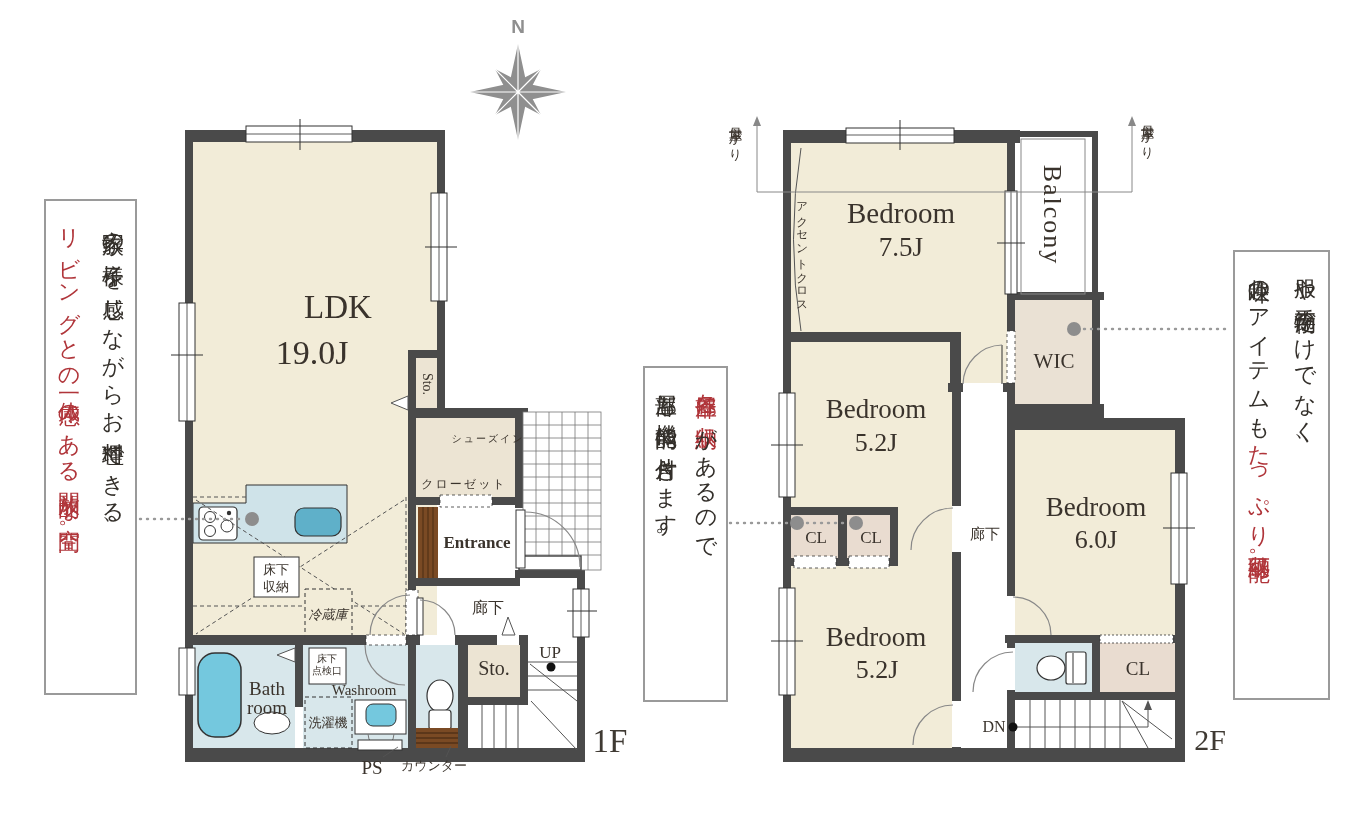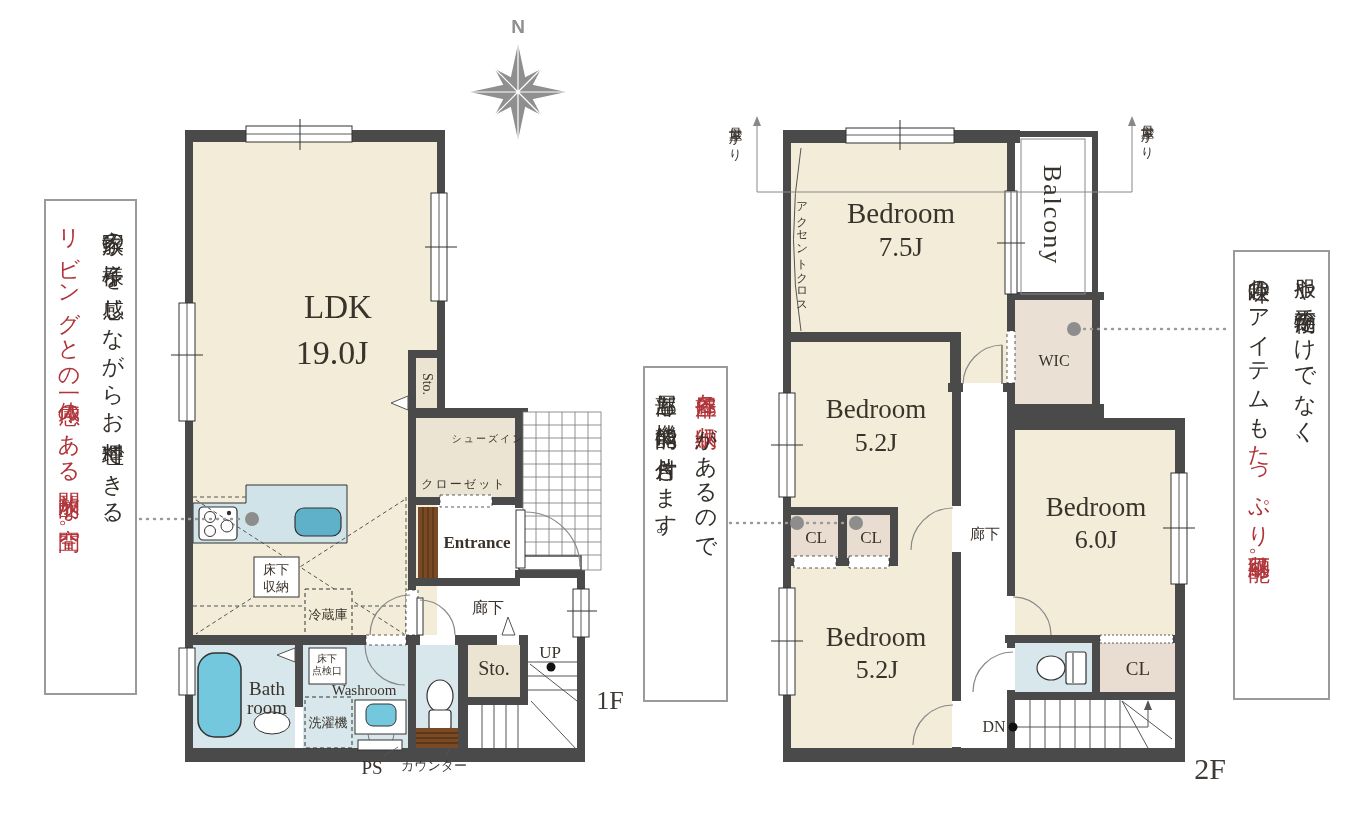--- a/index.html
+++ b/index.html
@@ -275,58 +275,58 @@
     <circle cx="252" cy="519" r="7" fill="#8d8d8d"></circle>
     <circle cx="797" cy="523" r="7" fill="#8d8d8d"></circle>
     <circle cx="856" cy="523" r="7" fill="#8d8d8d"></circle>
     <circle cx="1074" cy="329" r="7" fill="#8d8d8d"></circle>
   </g>
 </svg>
 
 <div class="nlbl" style="left:518px;top:27px;font-size:19px;">N</div>
 
 <div class="lbl" style="left:321px;top:307px;font-size:33px;margin-left:17px;">LDK</div>
-<div class="lbl" style="left:312px;top:353px;font-size:34px;margin-left:20px;">19.0J</div>
+<div class="lbl" style="left:312px;top:353px;font-size:34px;">19.0J</div>
 <div class="lbl rot90" style="left:427px;top:384px;font-size:14px;">Sto.</div>
 <div class="lbl" style="left:464px;top:439px;font-size:10px;letter-spacing:2px;margin-left:24px;">シューズイン</div>
 <div class="lbl" style="left:464px;top:457px;font-size:12px;letter-spacing:2px;margin-top:27px;">クローゼット</div>
 <div class="lbl" style="left:477px;top:542px;font-size:17px;font-weight:bold;">Entrance</div>
 <div class="lbl" style="left:488px;top:608px;font-size:16px;">廊下</div>
 <div class="lbl" style="left:494px;top:668px;font-size:20px;">Sto.</div>
 <div class="lbl" style="left:550px;top:652px;font-size:17px;text-align:right;">UP</div>
 <div class="lbl" style="left:267px;top:688px;font-size:19px;">Bath</div>
 <div class="lbl" style="left:267px;top:707px;font-size:19px;">room</div>
 <div class="lbl" style="left:364px;top:690px;font-size:15px;">Washroom</div>
 <div class="lbl" style="left:327px;top:659px;font-size:10px;">床下</div>
 <div class="lbl" style="left:327px;top:671px;font-size:10px;">点検口</div>
 <div class="lbl" style="left:328px;top:722px;font-size:13px;">洗濯機</div>
 <div class="lbl" style="left:276px;top:569px;font-size:13px;">床下</div>
 <div class="lbl" style="left:276px;top:586px;font-size:13px;">収納</div>
-<div class="lbl" style="left:328px;top:614px;font-size:13px;">冷蔵庫</div>
+<div class="lbl" style="left:328px;top:614px;font-size:13px;font-style:italic;">冷蔵庫</div>
 <div class="lbl" style="left:372px;top:767px;font-size:19px;">PS</div>
 <div class="lbl" style="left:434px;top:765px;font-size:13px;">カウンター</div>
-<div class="lbl flabel" style="left:610px;top:701px;font-size:26px;">1F</div>
+<div class="lbl flabel" style="left:610px;top:741px;font-size:33px;">1F</div>
 
 <div class="lbl" style="left:901px;top:213px;font-size:29px;">Bedroom</div>
 <div class="lbl" style="left:901px;top:247px;font-size:27px;">7.5J</div>
 <div class="lbl rot90" style="left:1052px;top:215px;font-size:26px;letter-spacing:2px;">Balcony</div>
 <div class="vcol" style="left:795px;top:194px;font-size:11.5px;letter-spacing:1px;">アクセントクロス</div>
-<div class="lbl" style="left:1054px;top:361px;font-size:16px;">WIC</div>
+<div class="lbl" style="left:1054px;top:361px;font-size:21px;">WIC</div>
 <div class="lbl" style="left:876px;top:409px;font-size:27px;">Bedroom</div>
 <div class="lbl" style="left:876px;top:443px;font-size:26px;">5.2J</div>
 <div class="lbl" style="left:816px;top:537px;font-size:17px;">CL</div>
 <div class="lbl" style="left:871px;top:537px;font-size:17px;">CL</div>
 <div class="lbl" style="left:985px;top:534px;font-size:15px;">廊下</div>
 <div class="lbl" style="left:1096px;top:507px;font-size:27px;">Bedroom</div>
 <div class="lbl" style="left:1096px;top:540px;font-size:26px;">6.0J</div>
 <div class="lbl" style="left:876px;top:637px;font-size:27px;">Bedroom</div>
 <div class="lbl" style="left:877px;top:670px;font-size:26px;">5.2J</div>
 <div class="lbl" style="left:1138px;top:668px;font-size:19px;">CL</div>
 <div class="lbl" style="left:994px;top:727px;font-size:16px;">DN</div>
-<div class="lbl flabel" style="left:1210px;top:740px;font-size:30px;margin-top:29px;">2F</div>
+<div class="lbl flabel" style="left:1210px;top:740px;font-size:30px;">2F</div>
 <div class="vcol" style="left:727px;top:117px;font-size:13px;letter-spacing:2px;">母屋下がり</div>
 <div class="vcol" style="left:1139px;top:115px;font-size:13px;letter-spacing:2px;">母屋下がり</div>
 
 <div class="vbox" style="left:44px;top:199px;width:93px;height:496px;font-size:22px;letter-spacing:3px;line-height:44px;padding:12px 0;">
   <p><span>家族の様子を感じながらお料理できる、</span></p>
   <p><span class="red">リビングとの一体感のある開放的な空間。</span></p>
 </div>
 
 <div class="vbox" style="left:643px;top:366px;width:85px;height:336px;font-size:22px;letter-spacing:2px;line-height:40px;padding:8px 0;">
   <p><span class="red">各部屋に収納</span><span>があるので</span></p>

